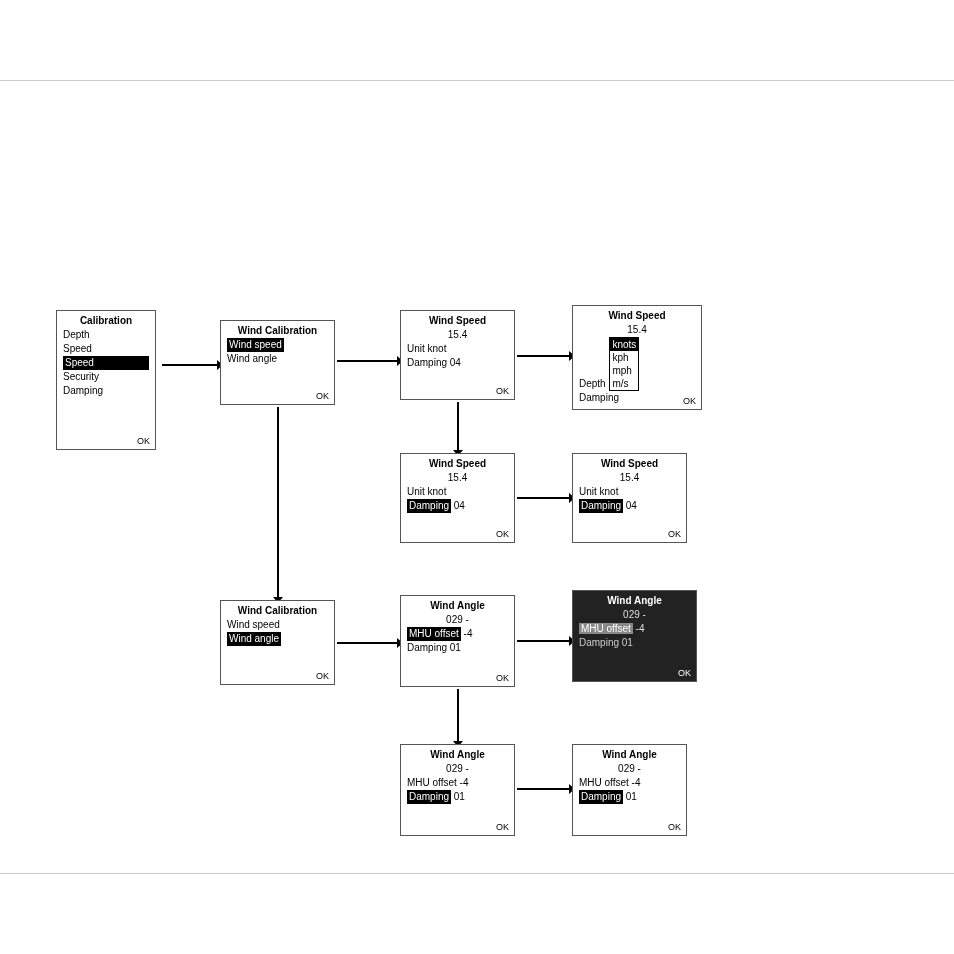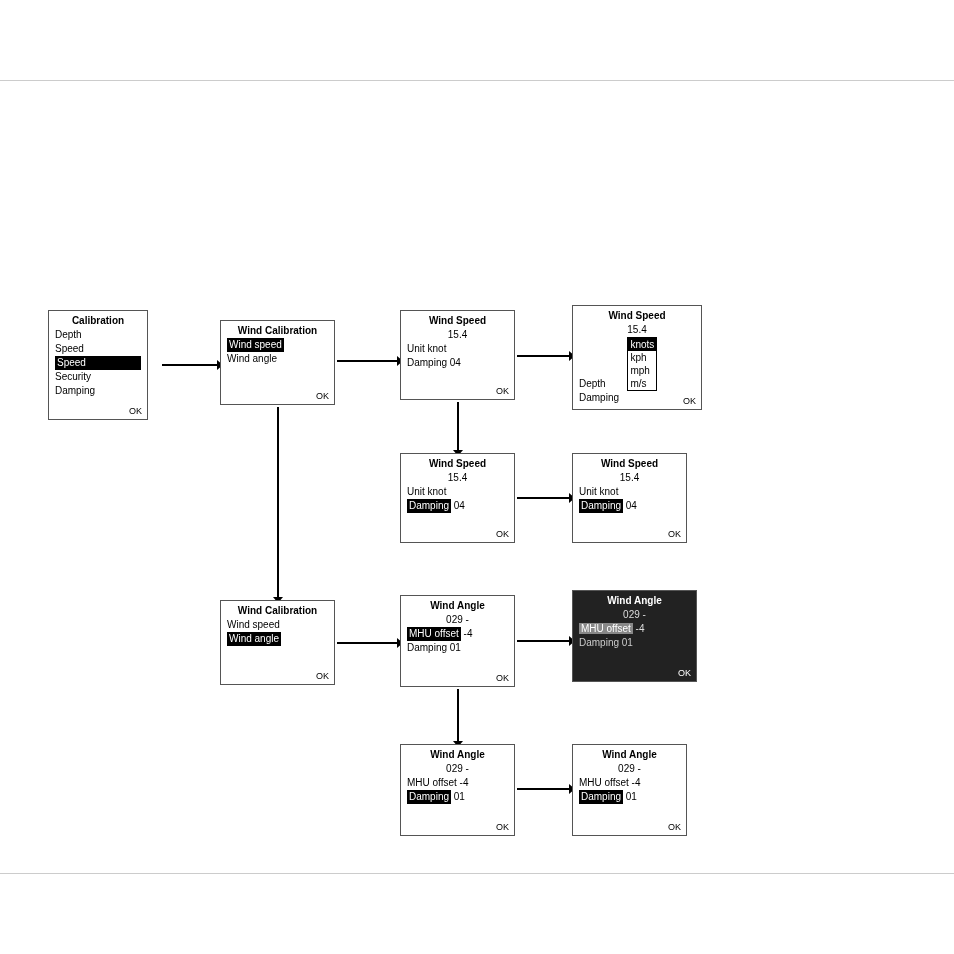--- a/index.html
+++ b/index.html
@@ -121,40 +121,40 @@
       color: #ddd;
     }
     .box-inverted .ok-label {
       color: #fff;
     }
 
     
     .unit-list {
       display: inline-block;
       border: 1px solid #000;
-      margin-left: 19px;
+      margin-left: 1px;
       line-height: 1.3;
     }
     .unit-list span {
       display: block;
       padding: 0 2px;
     }
     .unit-list span.selected {
       background: #000;
       color: #fff;
     }
   </style>
 </head>
 <body>
 
 <div class="page-container">
   <div class="top-divider"></div>
   <div class="bottom-divider"></div>
 
-  <div class="menu-box" style="left:48px; top:310px; width:100px; height:110px;">
+  <div class="menu-box" style="left:56px; top:310px; width:100px; height:140px;">
     <div class="box-inner">
       <span class="box-title">Calibration</span>
       <span class="menu-line">Depth</span>
       <span class="menu-line">Speed</span>
       <span class="menu-line highlight">Speed</span>
       <span class="menu-line">Security</span>
       <span class="menu-line">Damping</span>
     </div>
     <span class="ok-label">OK</span>
   </div>

